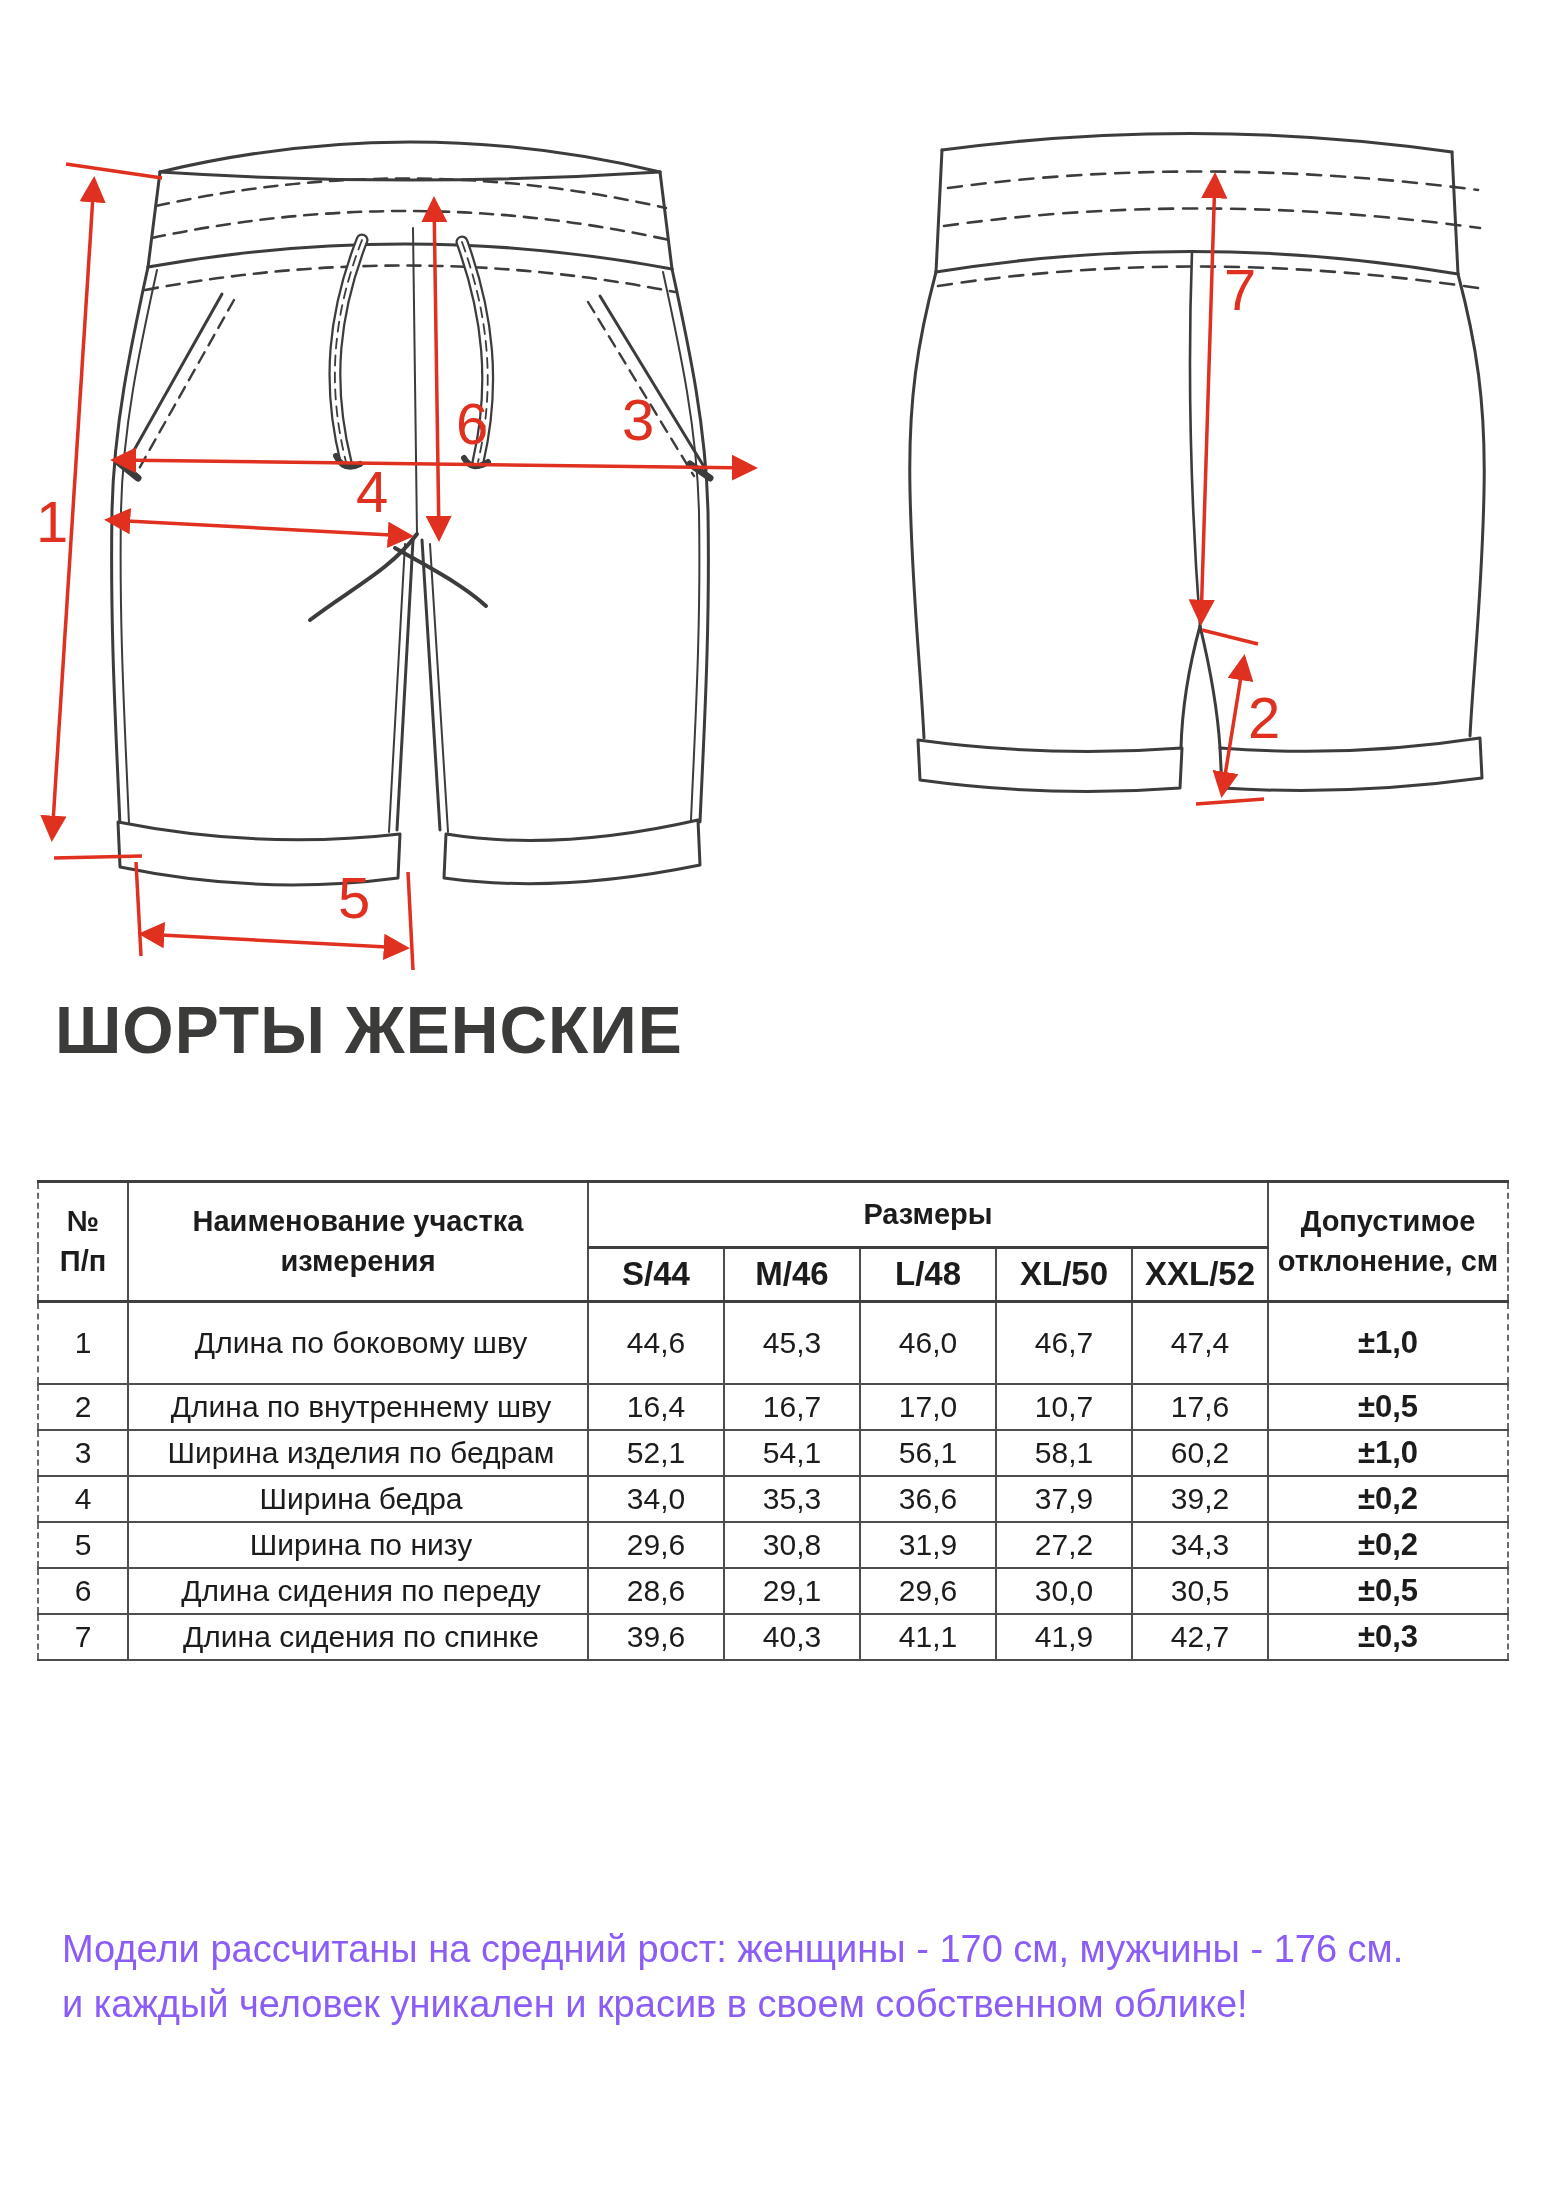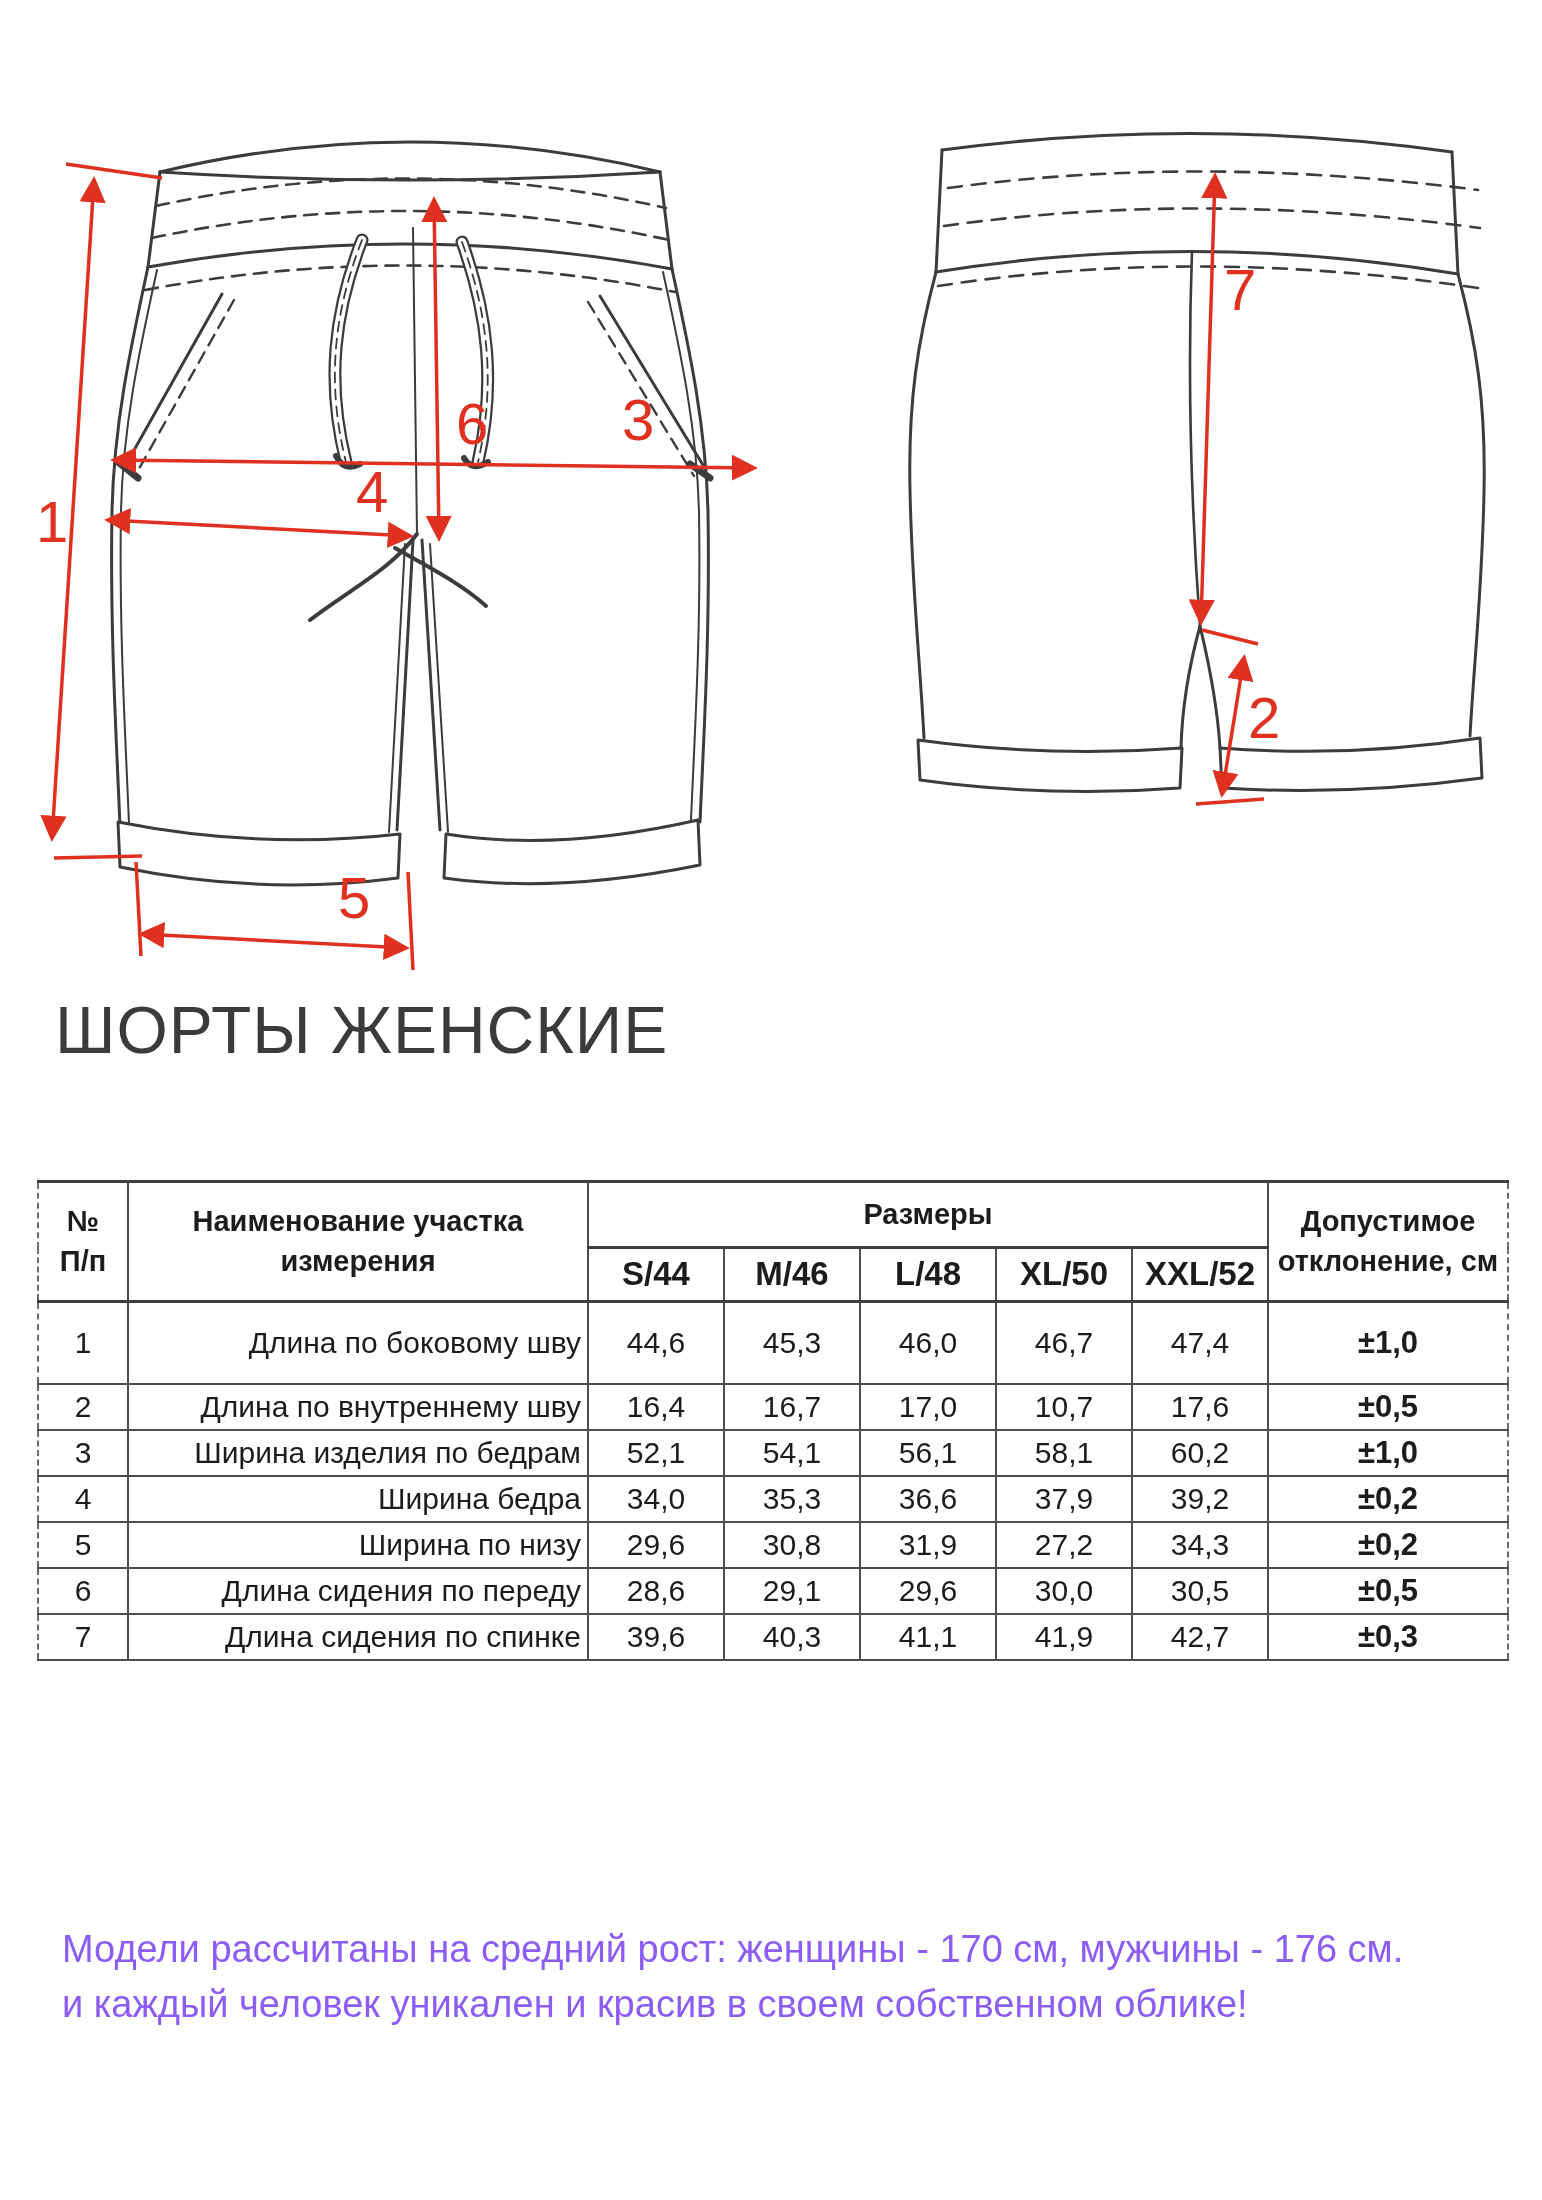--- a/index.html
+++ b/index.html
@@ -15,21 +15,21 @@
   .front-svg { position:absolute; left:10px; top:70px; }
   .back-svg  { position:absolute; left:830px; top:70px; }
   svg text.dim-label {
     font-family:"Liberation Sans", sans-serif;
     font-size:58px; fill:#e0301f; font-weight:400;
   }
 
   
   .page-title {
     position:absolute; left:55px; top:992px;
-    font-size:66px; font-weight:400; letter-spacing:1px;
+    font-size:66px; font-weight:700; letter-spacing:1px;
     color:#3b3b39; white-space:nowrap;
   }
 
   
   .size-table-wrap { position:absolute; left:37px; top:1180px; }
   table.size-table {
     border-collapse:collapse; table-layout:fixed; width:1470px;
     font-family:"Liberation Sans", sans-serif; color:#1c1c1c;
   }
   table.size-table th, table.size-table td {
@@ -38,21 +38,21 @@
   }
   table.size-table { border-top:3px solid #3f3f3f; }
   table.size-table thead th { font-weight:700; font-size:29px; line-height:1.35; }
   table.size-table thead tr.sizes-row th { font-size:33px;margin-top:32px; }
   table.size-table thead tr.sizes-row { height:54px; }
   table.size-table thead tr.group-row { height:66px; }
   table.size-table thead tr.sizes-row th,
   table.size-table thead tr.group-row th { border-bottom:3px solid #3f3f3f; }
   table.size-table td { font-size:30px; height:46px; }
   table.size-table tbody tr:first-child td { height:82px; }
-  table.size-table td.name-cell { text-align:right; padding-left:12px; }
+  table.size-table td.name-cell { text-align:center; padding-left:12px; }
   table.size-table td.tol-cell { font-weight:700; font-size:31px; }
   
   table.size-table th:first-child, table.size-table td:first-child { border-left:2px dashed #6a6a6a; }
   table.size-table th:last-child,  table.size-table td:last-child  { border-right:2px dashed #6a6a6a; }
   col.c-num { width:90px; } col.c-name { width:460px; }
   col.c-size { width:136px; } col.c-tol { width:240px; }
 
   
   .footnote {
     position:absolute; left:62px; top:1922px;

